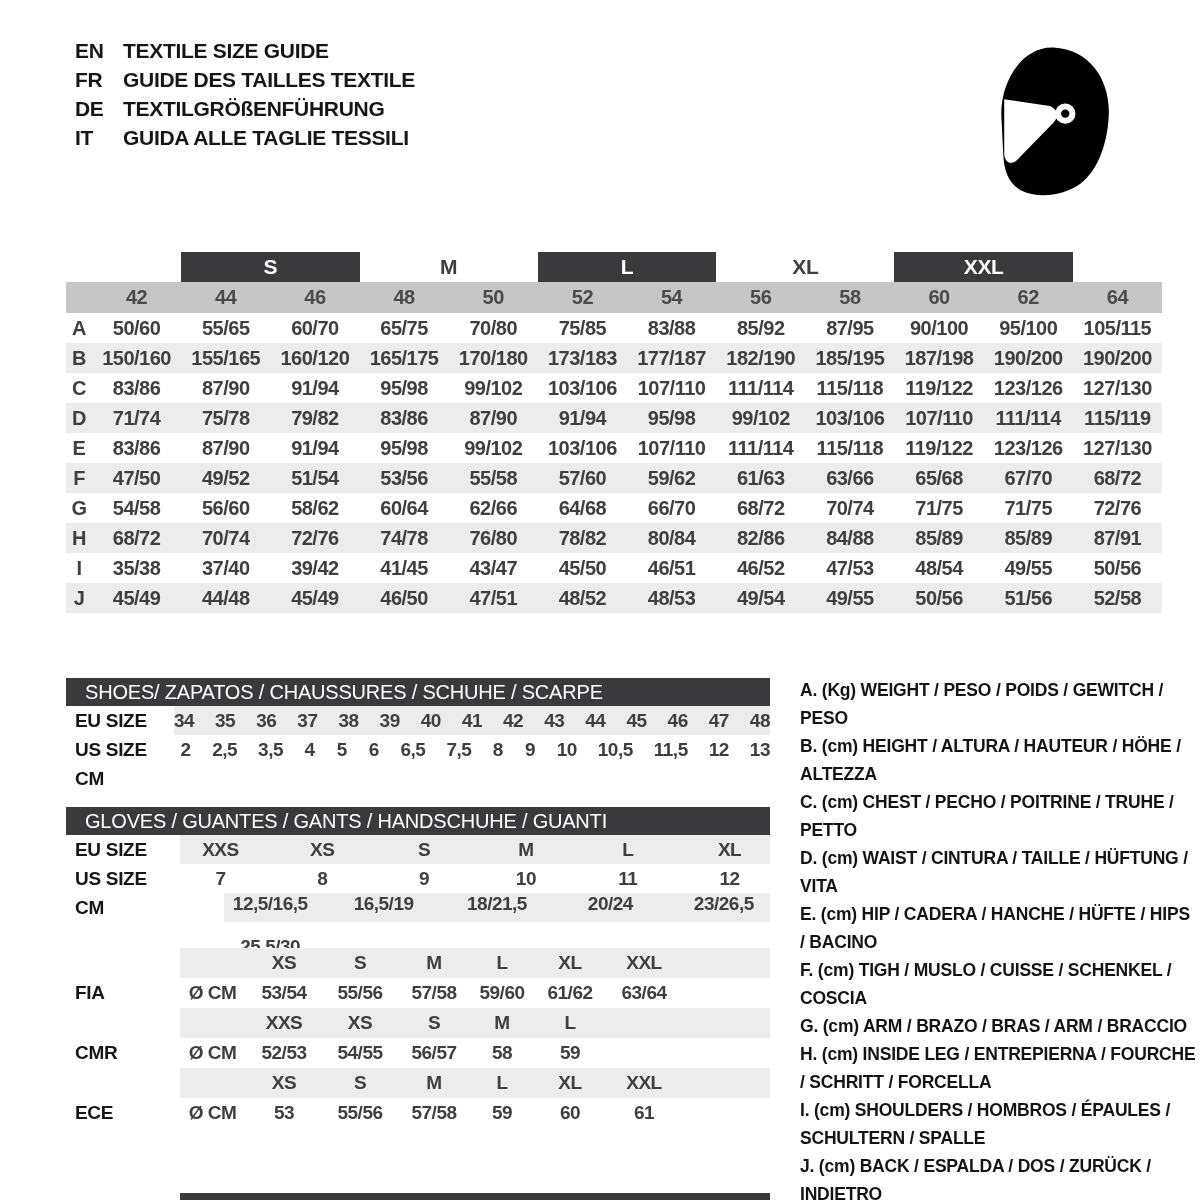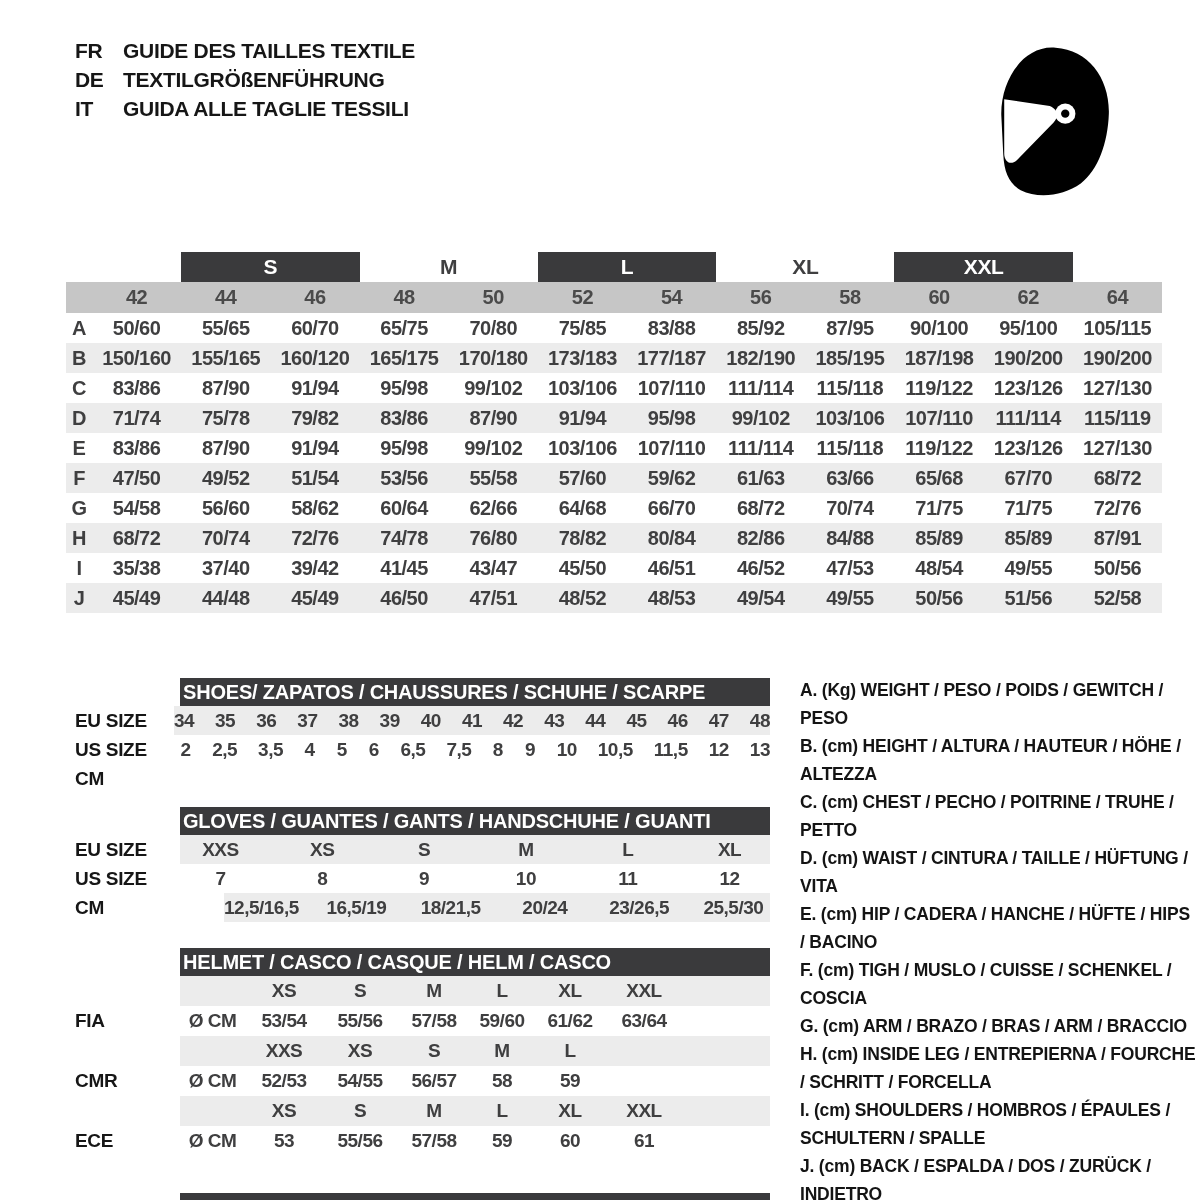--- a/index.html
+++ b/index.html
@@ -34,23 +34,23 @@
   .trow.stripe{background:var(--stripe);}
   .cell{display:flex;align-items:center;justify-content:center;
         font-size:20px;font-weight:bold;color:var(--txt);letter-spacing:-0.5px;white-space:nowrap;}
   .num-row .cell{color:#4a4a4a;}
 
   
   .sec{position:absolute;left:66px;width:704px;}
   #shoesSec{top:678px;}
   #glovesSec{top:807px;}
   #helmetSec{top:948px;}
-  .sec-title{margin-left:114px;height:28px;background:var(--dark);color:#fff;
-             display:flex;align-items:center;padding-left:3px;
-             font-size:20px;font-weight:bold;letter-spacing:-0.2px;white-space:nowrap;}
+  .sec-title{height:28px;background:var(--dark);color:#fff;
+             display:flex;align-items:center;padding-left:19px;
+             font-size:20px;font-weight:normal;letter-spacing:-0.2px;white-space:nowrap;}
   .srow{display:flex;height:29px;}
   .hrow{display:flex;height:30px;}
   .slab{width:114px;display:flex;align-items:center;padding-left:9px;box-sizing:border-box;
         font-size:19px;font-weight:bold;color:var(--ink);letter-spacing:-0.3px;}
   .svals{flex:1;display:grid;height:100%;gap:21px;}
   .svals.stripe{background:var(--stripe);}
   .hvals{flex:1;display:grid;grid-template-columns:65px 78px 74px 74px 62px 74px 74px;height:100%;}
   .hvals.stripe{background:var(--stripe);}
   .scell{display:flex;align-items:center;justify-content:center;
          font-size:19px;font-weight:bold;color:var(--txt);letter-spacing:-0.5px;white-space:nowrap;}
@@ -61,20 +61,24 @@
 
   
   .bottom-crop-bar{position:absolute;left:180px;top:1193px;width:590px;height:7px;background:var(--dark);}
 </style>
 </head>
 <body>
 
 <div class="canvas">
 
   <div class="lang" id="langList">
+      <div class="lang-row">
+        <div class="lang-code">EN</div>
+        <div class="lang-title">TEXTILE SIZE GUIDE</div>
+      </div>
       <div class="lang-row">
         <div class="lang-code">FR</div>
         <div class="lang-title">GUIDE DES TAILLES TEXTILE</div>
       </div>
       <div class="lang-row">
         <div class="lang-code">DE</div>
         <div class="lang-title">TEXTILGRÖßENFÜHRUNG</div>
       </div>
       <div class="lang-row">
         <div class="lang-code">IT</div>
@@ -338,34 +342,33 @@
             <div class="scell">7</div>
             <div class="scell">8</div>
             <div class="scell">9</div>
             <div class="scell">10</div>
             <div class="scell">11</div>
             <div class="scell">12</div>
           </div>
         </div>
         <div class="srow">
           <div class="slab">CM</div>
-          <div class="svals stripe" style="grid-template-columns: repeat(6, 1fr); margin-left: 44px;">
+          <div class="svals stripe" style="grid-template-columns: repeat(5, 1fr); margin-left: 44px;">
             <div class="scell">12,5/16,5</div>
             <div class="scell">16,5/19</div>
             <div class="scell">18/21,5</div>
             <div class="scell">20/24</div>
             <div class="scell">23/26,5</div>
             <div class="scell">25,5/30</div>
           </div>
         </div>
       </div>
   </div>
 
   <div class="sec" id="helmetSec">
-    <div class="sec-title">HELMET / CASCO / CASQUE / HELM / CASCO</div>
     <div id="helmetRows">
         <div class="hrow">
           <div class="slab"></div>
           <div class="hvals stripe">
             <div class="scell"></div>
             <div class="scell">XS</div>
             <div class="scell">S</div>
             <div class="scell">M</div>
             <div class="scell">L</div>
             <div class="scell">XL</div>

